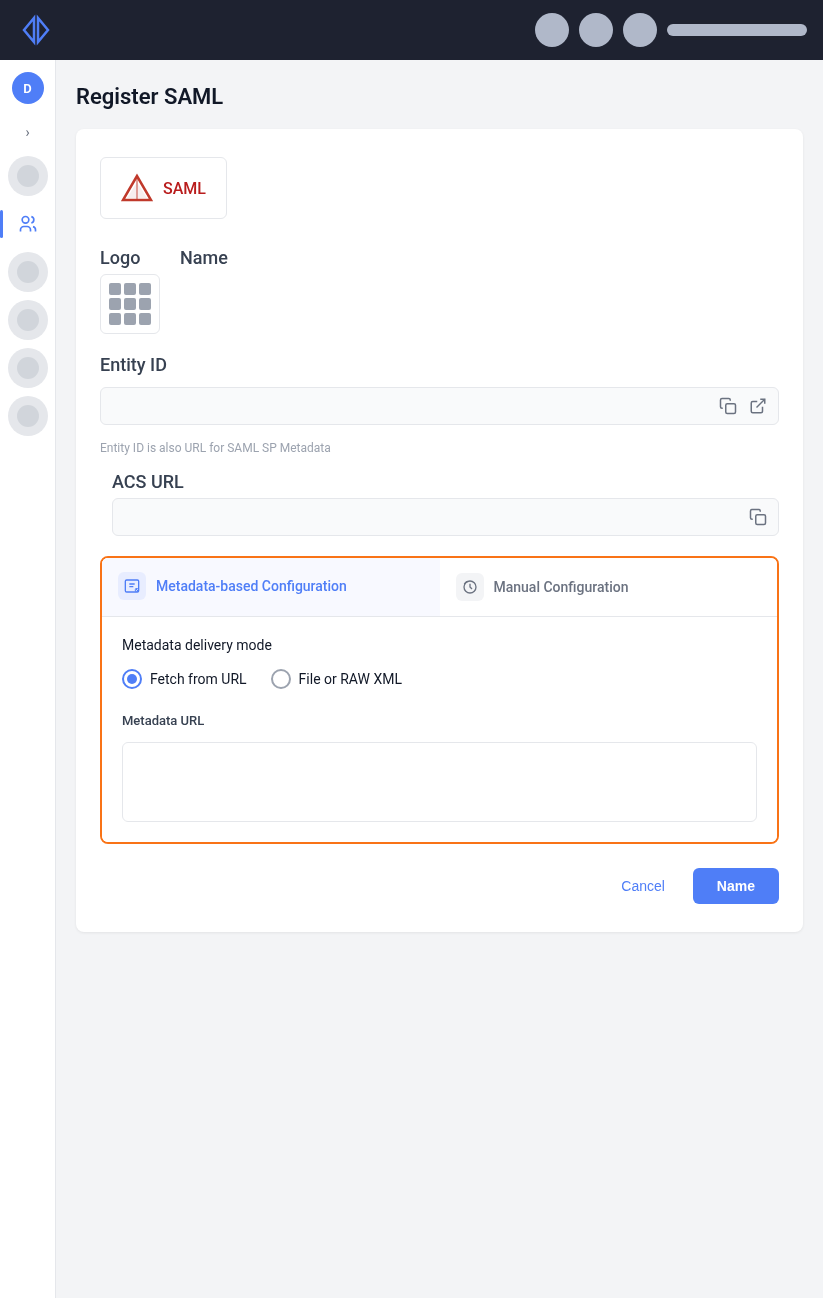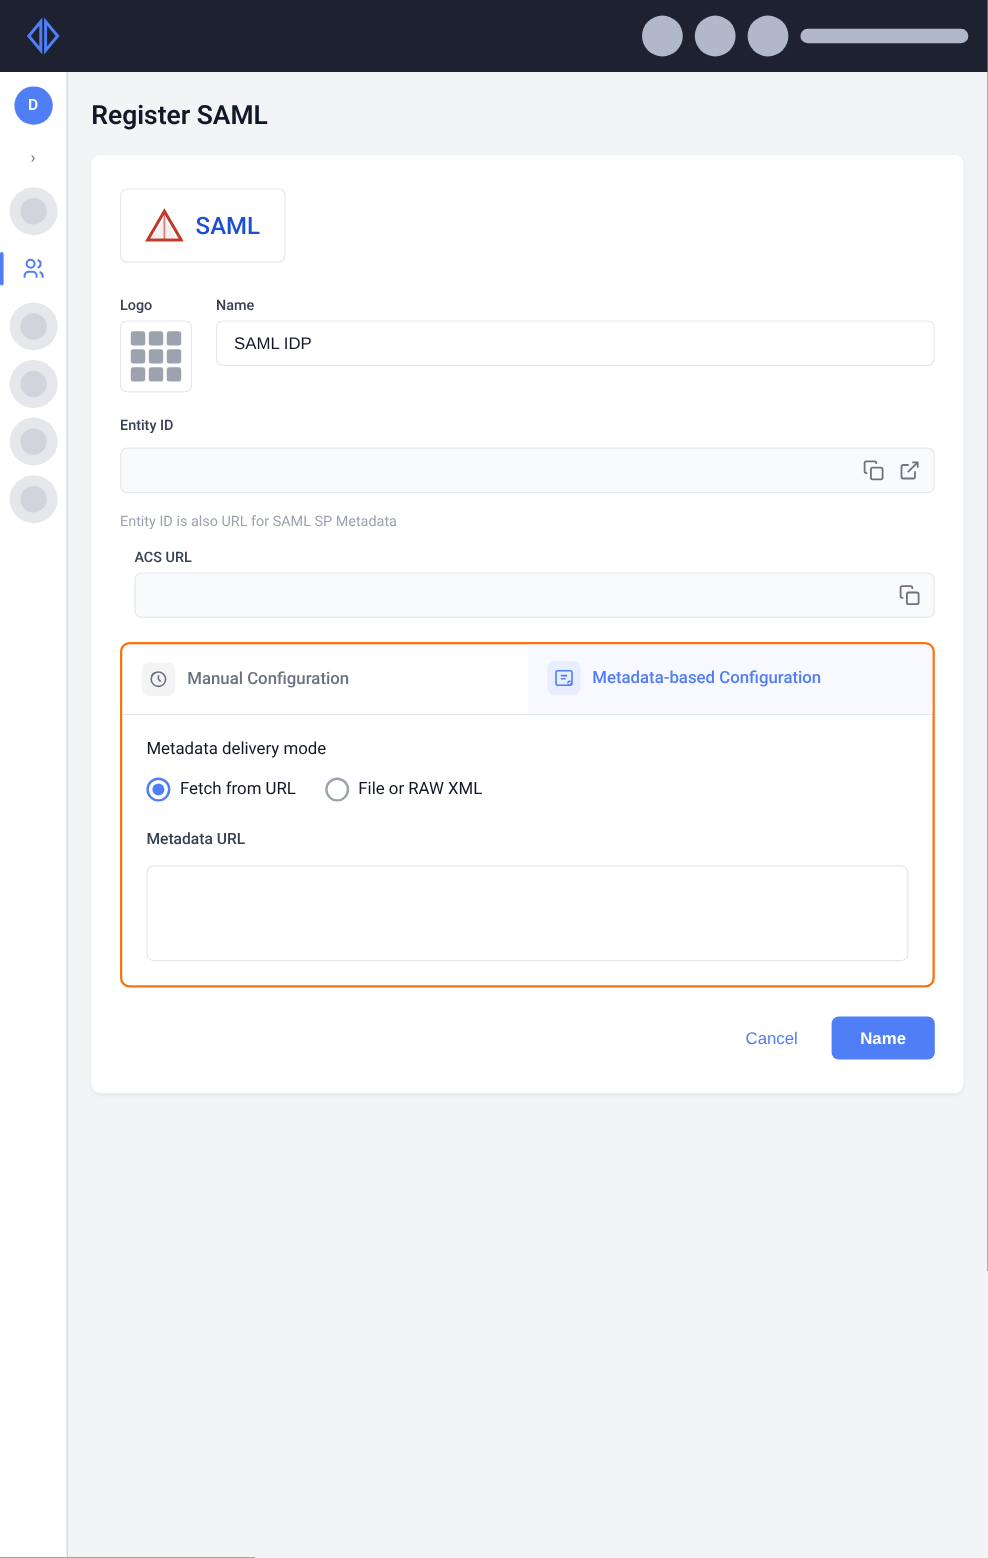--- a/index.html
+++ b/index.html
@@ -143,43 +143,43 @@
     .provider-box {
       display: inline-flex;
       align-items: center;
       gap: 10px;
       border: 1px solid #e5e7eb;
       border-radius: 6px;
       padding: 14px 20px;
       margin-bottom: 28px;
     }
     .provider-box-text {
-      font-size: 20px;
+      font-size: 16px;
       font-weight: 500;
-      color: #1d4ed8;
+      color: #b91c1c;
     }
 
     
     .saml-logo { width: 32px; height: 32px; }
 
     
     .form-row {
       display: flex;
       gap: 20px;
       margin-bottom: 20px;
       align-items: flex-start;
     }
     .form-group {
       display: flex;
       flex-direction: column;
       gap: 6px;
     }
     .form-group.full { flex: 1; }
     .form-label {
-      font-size: 12px;
+      font-size: 18px;
       font-weight: 500;
       color: #374151;
     }
     .logo-picker {
       width: 60px;
       height: 60px;
       border: 1px solid #e5e7eb;
       border-radius: 6px;
       display: grid;
       grid-template-columns: repeat(3, 1fr);
@@ -468,21 +468,20 @@
             <div class="logo-picker-dot"></div>
             <div class="logo-picker-dot"></div>
             <div class="logo-picker-dot"></div>
             <div class="logo-picker-dot"></div>
             <div class="logo-picker-dot"></div>
             <div class="logo-picker-dot"></div>
           </div>
         </div>
         <div class="form-group full">
           <span class="form-label">Name</span>
-          <input class="form-input" type="text" value="SAML IDP" style="">
         </div>
       </div>
 
       
       <div class="form-group entity-id-group" style="margin-bottom:4px;">
         <span class="form-label">Entity ID</span>
         <div class="entity-id-wrapper">
           <input class="form-input form-input-readonly" type="text" readonly="" style="">
           <div class="entity-id-actions">
             <button class="icon-btn" title="Copy">
@@ -516,42 +515,42 @@
               </svg>
             </button>
           </div>
         </div>
       </div>
 
       
       <div class="config-panel">
 
         <div class="config-tabs">
-          <div class="config-tab">
-            <div class="config-tab-icon" style="background:#f3f4f6;">
-              <svg viewBox="0 0 24 24" fill="none" stroke="#6b7280" stroke-width="2">
-                <circle cx="12" cy="12" r="9"></circle>
-                <polyline points="12 7 12 12 15 15"></polyline>
-                <path d="M8 3.5 A9 9 0 0 0 3.5 8"></path>
-              </svg>
-            </div>
-            <span>Manual Configuration</span>
-          </div>
           <div class="config-tab active">
             <div class="config-tab-icon">
               <svg viewBox="0 0 24 24" fill="none" stroke="#4f7ef7" stroke-width="2">
                 <rect x="2" y="3" width="20" height="18" rx="2"></rect>
                 <line x1="8" y1="9" x2="16" y2="9"></line>
                 <line x1="8" y1="13" x2="14" y2="13"></line>
                 <circle cx="19" cy="18" r="3" fill="#4f7ef7" stroke="none"></circle>
                 <path d="M17.5 18l1 1 2-2" stroke="white" stroke-width="1.5" fill="none"></path>
               </svg>
             </div>
             <span>Metadata-based Configuration</span>
           </div>
+          <div class="config-tab">
+            <div class="config-tab-icon" style="background:#f3f4f6;">
+              <svg viewBox="0 0 24 24" fill="none" stroke="#6b7280" stroke-width="2">
+                <circle cx="12" cy="12" r="9"></circle>
+                <polyline points="12 7 12 12 15 15"></polyline>
+                <path d="M8 3.5 A9 9 0 0 0 3.5 8"></path>
+              </svg>
+            </div>
+            <span>Manual Configuration</span>
+          </div>
         </div>
 
         <div class="config-content">
           <div class="delivery-mode-label">Metadata delivery mode</div>
 
           <div class="radio-group">
             <label class="radio-option">
               <div class="radio-outer">
                 <div class="radio-inner"></div>
               </div>

